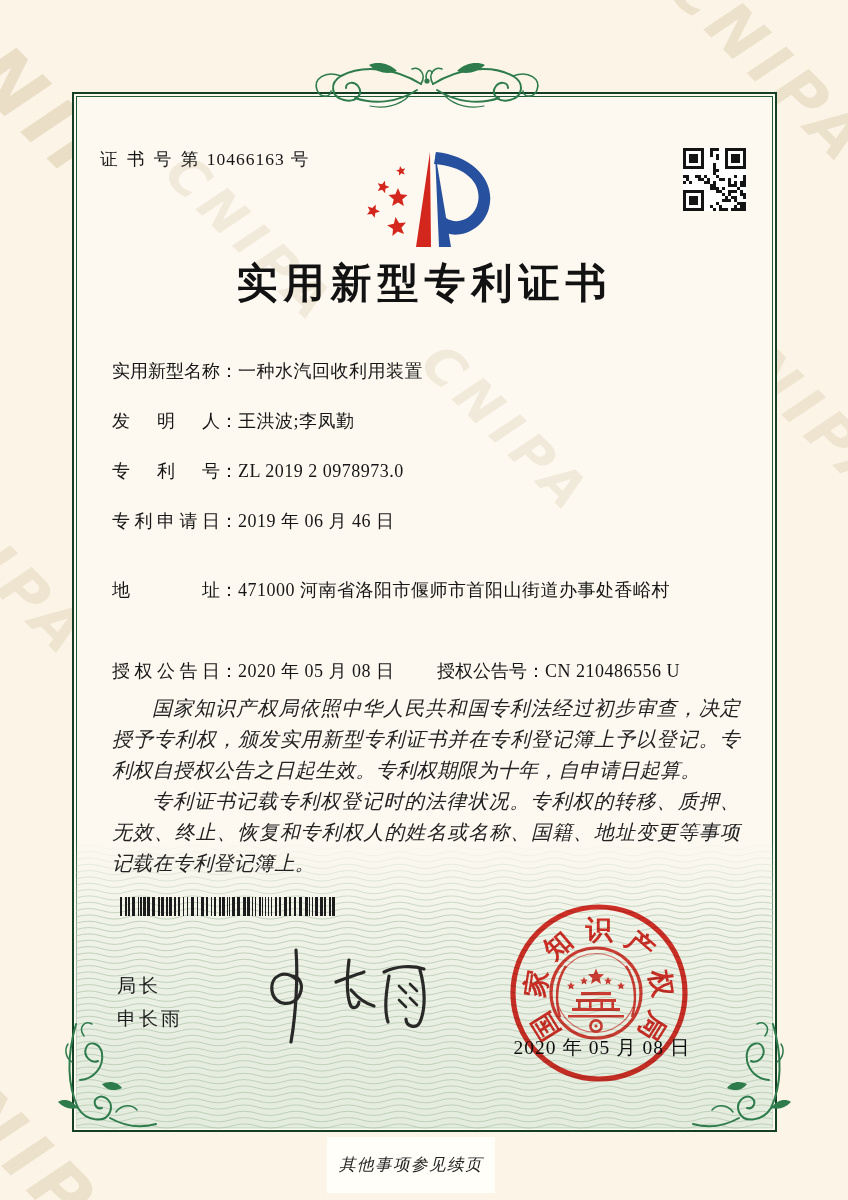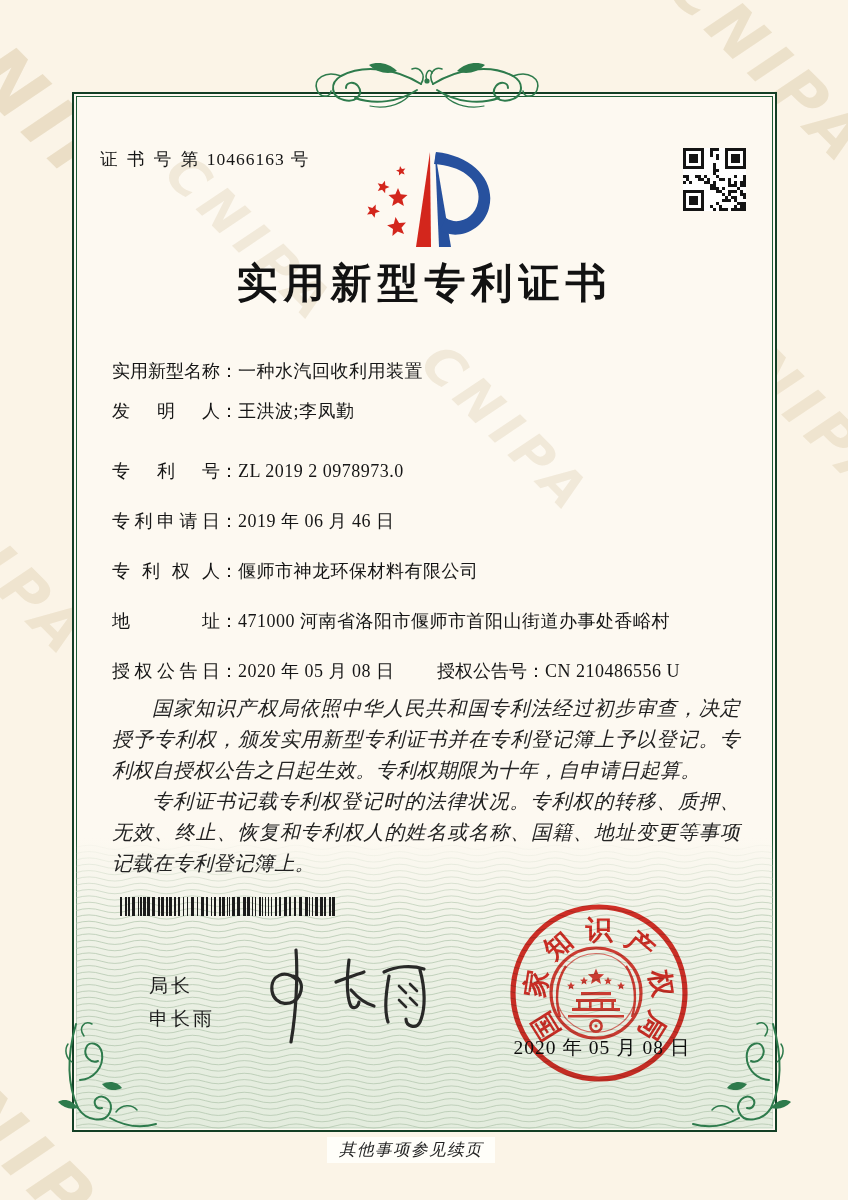--- a/index.html
+++ b/index.html
@@ -35,30 +35,30 @@
   .field{left:112px;width:645px;height:24px;font-size:18px;white-space:nowrap;}
   .flabel{display:inline-block;width:108px;text-align:justify;text-align-last:justify;vertical-align:top;}
   .fcolon{display:inline-block;width:18px;}
   .fvalue{letter-spacing:0.5px;}
   .fsecond{position:absolute;left:325px;top:0;}
   .fsecond .fcolon{width:18px;}
 
   .body-p{left:112px;width:628px;font-size:20px;line-height:31px;text-align:justify;
           text-indent:2em;font-style:italic;color:#222;letter-spacing:0.3px;}
 
-  .signer{font-size:19px;letter-spacing:3px;color:#1b1b1b;margin-left:32px;}
+  .signer{font-size:19px;letter-spacing:3px;color:#1b1b1b;}
 
   .seal-svg{position:absolute;left:507px;top:901px;width:184px;height:184px;z-index:5;
             mix-blend-mode:multiply;opacity:.95;}
   .seal-svg text{font-size:27px;font-weight:700;fill:#d8251d;font-family:"Liberation Serif",serif;}
   .seal-date{left:512px;top:1034px;width:180px;text-align:center;font-size:19.5px;z-index:6;
              letter-spacing:1px;color:#0d0d0d;}
 
   .footer-page{left:72px;top:1096px;width:666px;text-align:center;font-size:15px;letter-spacing:1px;margin-top:48px;}
-  .note{left:327px;top:1137px;background:#fffef9;padding:2px 12px;font-size:16.5px;
+  .note{left:327px;top:1137px;background:#fffef9;padding:17px 12px;font-size:16.5px;
         font-style:italic;letter-spacing:1.5px;color:#222;}
 </style>
 </head>
 <body>
 
 <div class="page">
 
   <div class="wm" style="left:-28px;top:-18px;font-size:78px;opacity:.45">CNIPA</div>
   <div class="wm" style="left:705px;top:-52px;font-size:64px;opacity:.4">CNIPA</div>
   <div class="wm" style="left:742px;top:296px;font-size:60px;opacity:.33">CNIPA</div>
@@ -273,33 +273,30 @@
       <rect x="0" y="42" width="21" height="21" fill="#141414"></rect>
       <rect x="3" y="45" width="15" height="15" fill="#ffffff"></rect>
       <rect x="6" y="48" width="9" height="9" fill="#141414"></rect>
     </svg>
 
   <div class="abs title">实用新型专利证书</div>
 
   <div class="abs field" style="top:359px">
     <span class="flabel">实用新型名称</span><span class="fcolon">：</span><span class="fvalue">一种水汽回收利用装置</span>
   </div>
-  <div class="abs field" style="top:399px">
+  <div class="abs field" style="top:409px">
     <span class="flabel">发明人</span><span class="fcolon">：</span><span class="fvalue">王洪波;李凤勤</span>
   </div>
   <div class="abs field" style="top:459px">
     <span class="flabel">专利号</span><span class="fcolon">：</span><span class="fvalue">ZL 2019 2 0978973.0</span>
   </div>
   <div class="abs field" style="top:509px">
     <span class="flabel">专利申请日</span><span class="fcolon">：</span><span class="fvalue">2019 年 06 月 46 日</span>
   </div>
-  <div class="abs field" style="top:559px">
-    <span class="flabel">专利权人</span><span class="fcolon">：</span><span class="fvalue">偃师市神龙环保材料有限公司</span>
-  </div>
-  <div class="abs field" style="top:609px">
+  <div class="abs field" style="top:578px">
     <span class="flabel">地址</span><span class="fcolon">：</span><span class="fvalue">471000 河南省洛阳市偃师市首阳山街道办事处香峪村</span>
   </div>
   <div class="abs field" style="top:659px">
     <span class="flabel">授权公告日</span><span class="fcolon">：</span><span class="fvalue">2020 年 05 月 08 日</span>
     <span class="fsecond">
       <span>授权公告号</span><span class="fcolon">：</span><span class="fvalue">CN 210486556 U</span>
     </span>
   </div>
 
   <div class="abs body-p" style="top:693px">国家知识产权局依照中华人民共和国专利法经过初步审查，决定授予专利权，颁发实用新型专利证书并在专利登记簿上予以登记。专利权自授权公告之日起生效。专利权期限为十年，自申请日起算。</div>

